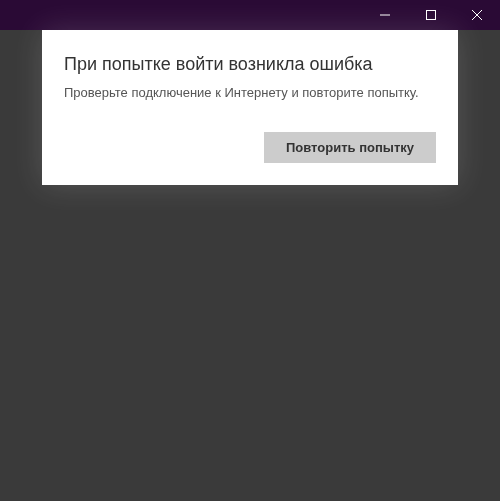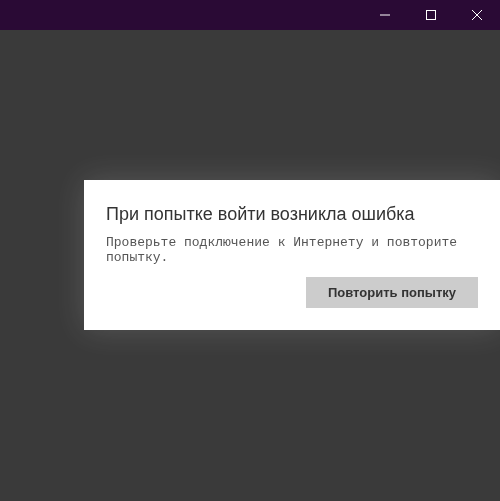--- a/index.html
+++ b/index.html
@@ -45,40 +45,38 @@
       width: 10px;
       height: 10px;
       stroke: #fff;
       fill: none;
       stroke-width: 1;
     }
     .content-area {
       flex: 1;
       display: flex;
       align-items: flex-start;
-      justify-content: flex-end;
-      padding-top: 150px;
+      justify-content: center;
     }
     .dialog {
       width: 416px;
       background: #fff;
       padding: 24px 22px 22px 22px;
       box-shadow: 0 0 30px rgba(255, 255, 255, 0.15);
     }
     .dialog-title {
       font-size: 18px;
       font-weight: 400;
       color: #333;
       margin-bottom: 10px;
     }
     .dialog-message {
       font-size: 13px;
       color: #555;
-      margin-bottom: 12px;
-      font-family: Liberation Mono, monospace;
+      margin-bottom: 32px;
     }
     .dialog-actions {
       display: flex;
       justify-content: flex-end;
     }
     .retry-btn {
       background: #cccccc;
       border: none;
       padding: 8px 22px;
       font-size: 13px;

